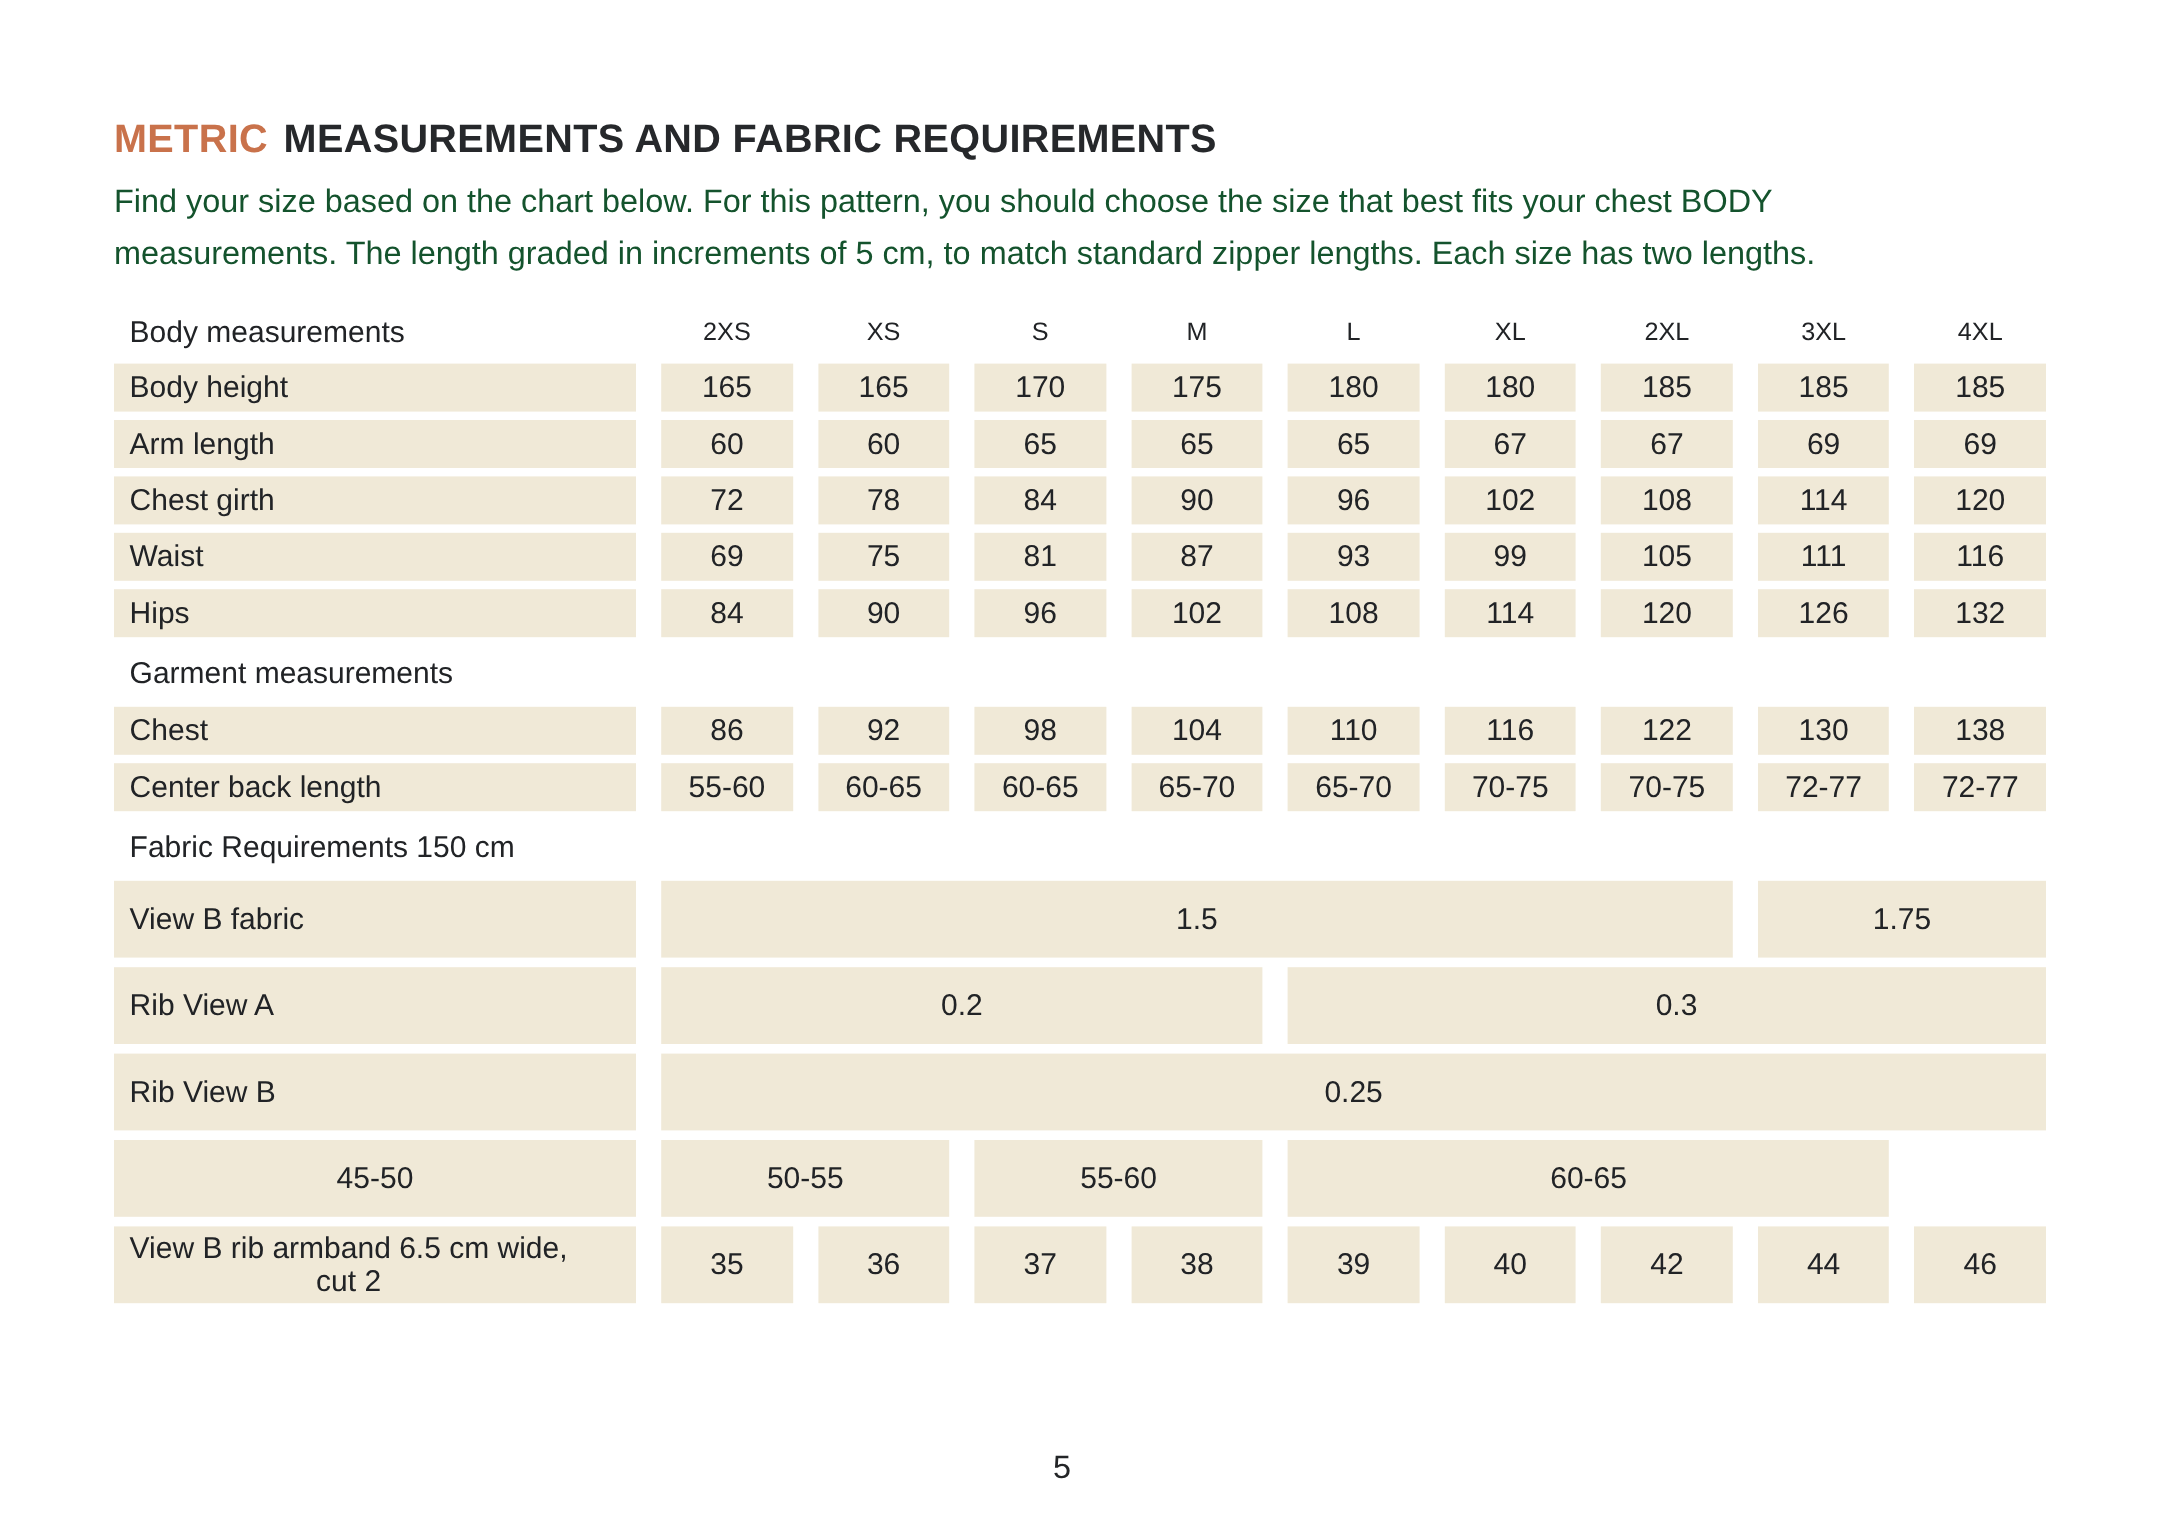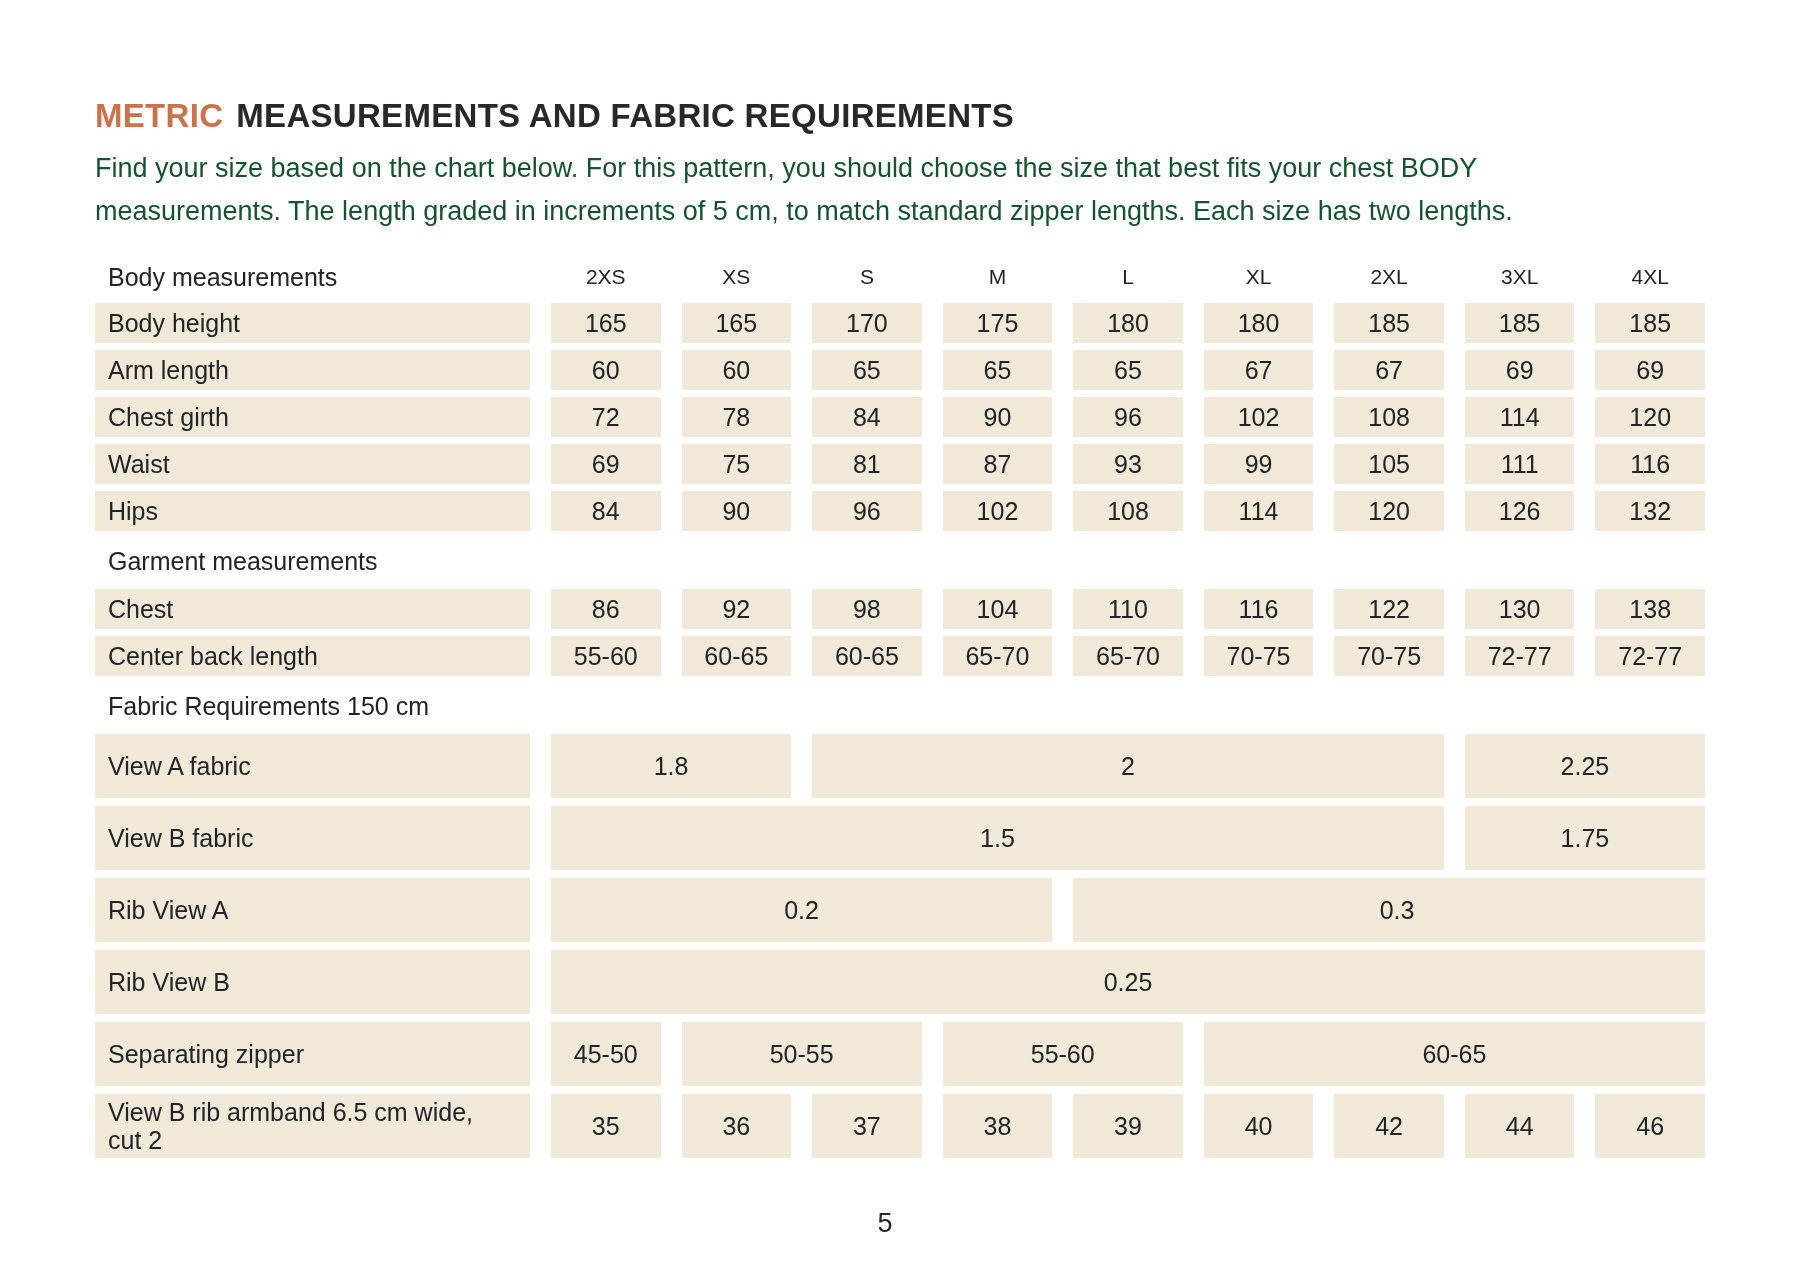--- a/index.html
+++ b/index.html
@@ -38,20 +38,21 @@
     line-height:43px;
     color:#14532d;
     white-space:pre-line;
   }
   .table{margin-top:27px;}
   .trow{
     display:grid;
     grid-template-columns:435px repeat(9,1fr);
     column-gap:21px;
     margin-bottom:7px;
+    text-align:center;
   }
   .trow.tall{margin-bottom:8px;}
   .trow.header{margin-bottom:9px;}
   .trow.section{margin-bottom:5px;}
   .cell{
     display:flex;
     align-items:center;
     justify-content:center;
     font-size:25px;
     color:var(--ink);
@@ -184,41 +185,34 @@
           <div class="cell valuecell">65-70</div>
           <div class="cell valuecell">70-75</div>
           <div class="cell valuecell">70-75</div>
           <div class="cell valuecell">72-77</div>
           <div class="cell valuecell">72-77</div>
         </div>
         <div class="trow section">
           <div class="cell labelcell" style="grid-column: 1 / -1;">Fabric Requirements 150 cm</div>
         </div>
         <div class="trow data tall">
-          <div class="cell labelcell">View A fabric</div>
-          <div class="cell valuecell" style="grid-column: span 2;">1.8</div>
-          <div class="cell valuecell" style="grid-column: span 5;">2</div>
-          <div class="cell valuecell" style="grid-column: span 2;">2.25</div>
-        </div>
-        <div class="trow data tall">
           <div class="cell labelcell">View B fabric</div>
           <div class="cell valuecell" style="grid-column: span 7;">1.5</div>
           <div class="cell valuecell" style="grid-column: span 2;">1.75</div>
         </div>
         <div class="trow data tall">
           <div class="cell labelcell">Rib View A</div>
           <div class="cell valuecell" style="grid-column: span 4;">0.2</div>
           <div class="cell valuecell" style="grid-column: span 5; padding-left: 16px;">0.3</div>
         </div>
         <div class="trow data tall">
           <div class="cell labelcell">Rib View B</div>
           <div class="cell valuecell" style="grid-column: span 9;">0.25</div>
         </div>
         <div class="trow data tall">
-          <div class="cell labelcell">Separating zipper</div>
           <div class="cell valuecell">45-50</div>
           <div class="cell valuecell" style="grid-column: span 2;">50-55</div>
           <div class="cell valuecell" style="grid-column: span 2;">55-60</div>
           <div class="cell valuecell" style="grid-column: span 4;">60-65</div>
         </div>
         <div class="trow data tall">
           <div class="cell labelcell">View B rib armband 6.5 cm  wide,
 cut 2</div>
           <div class="cell valuecell">35</div>
           <div class="cell valuecell">36</div>

